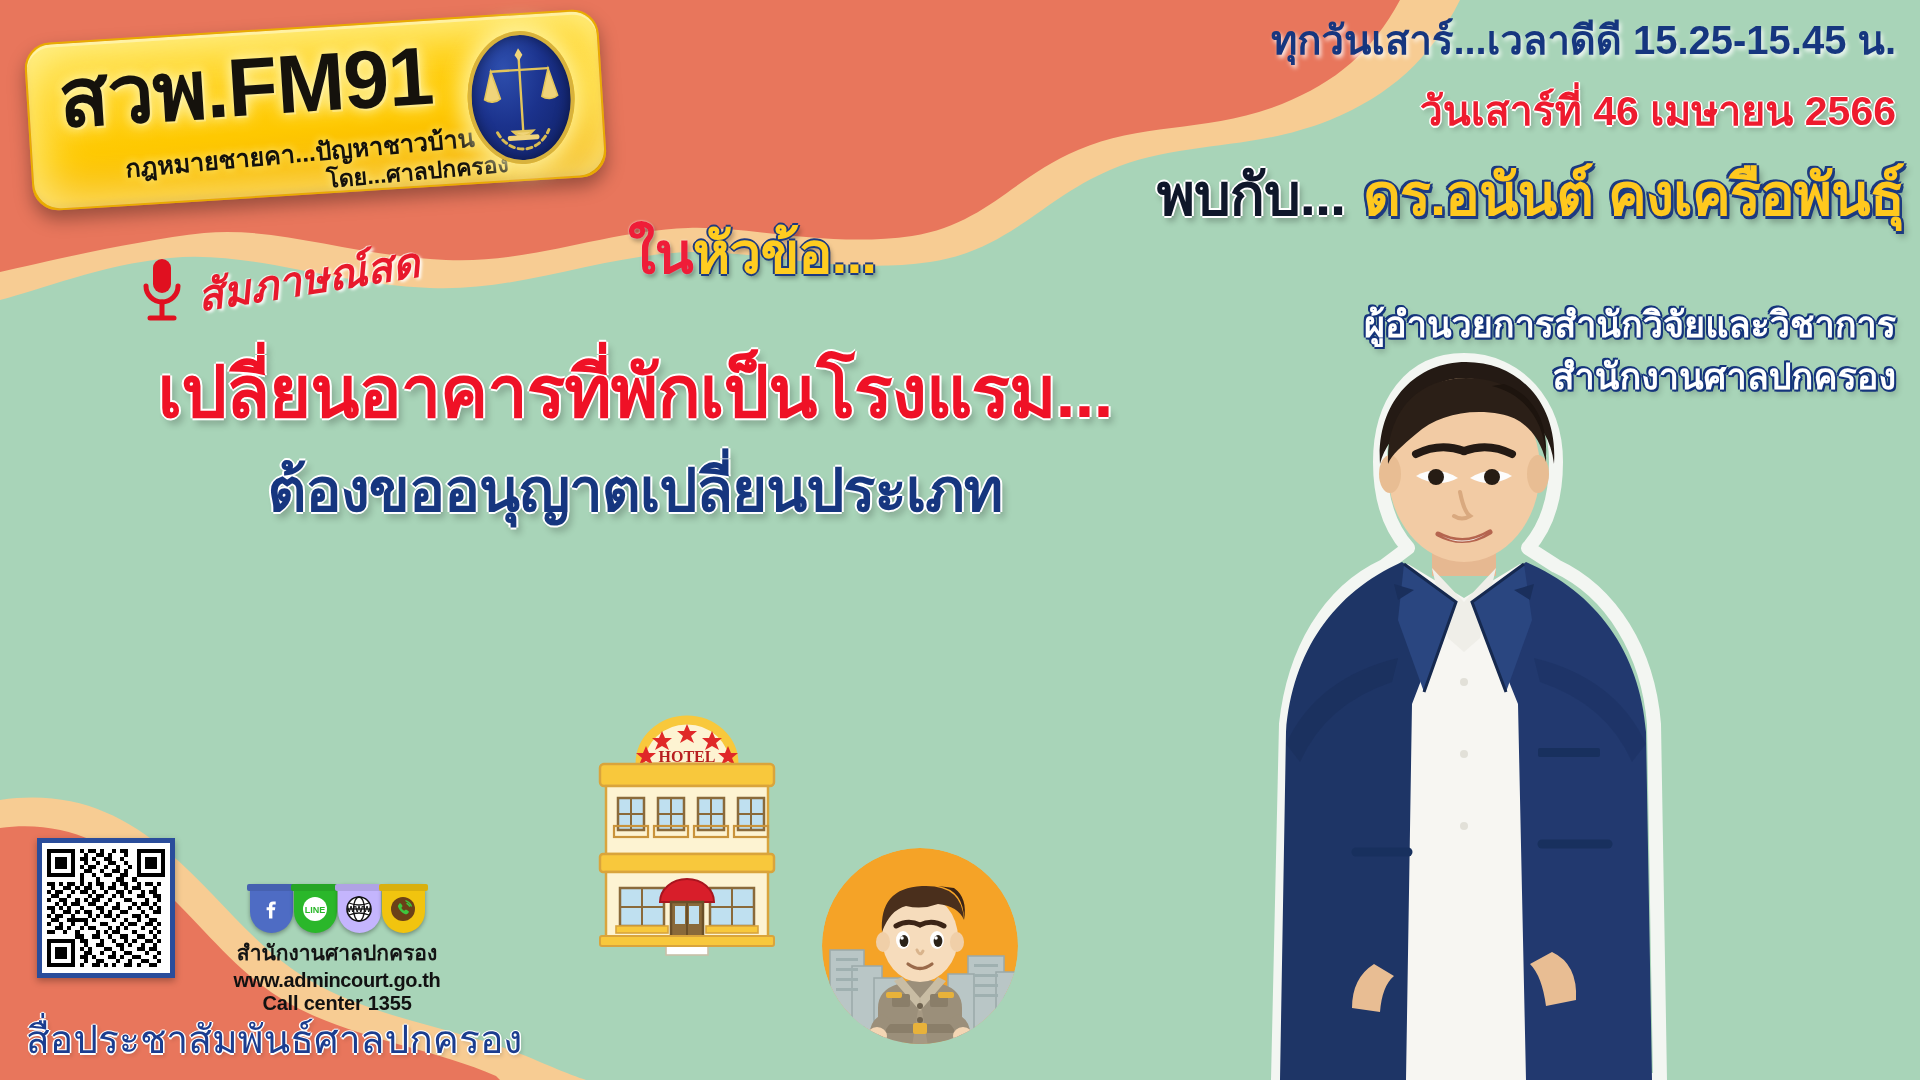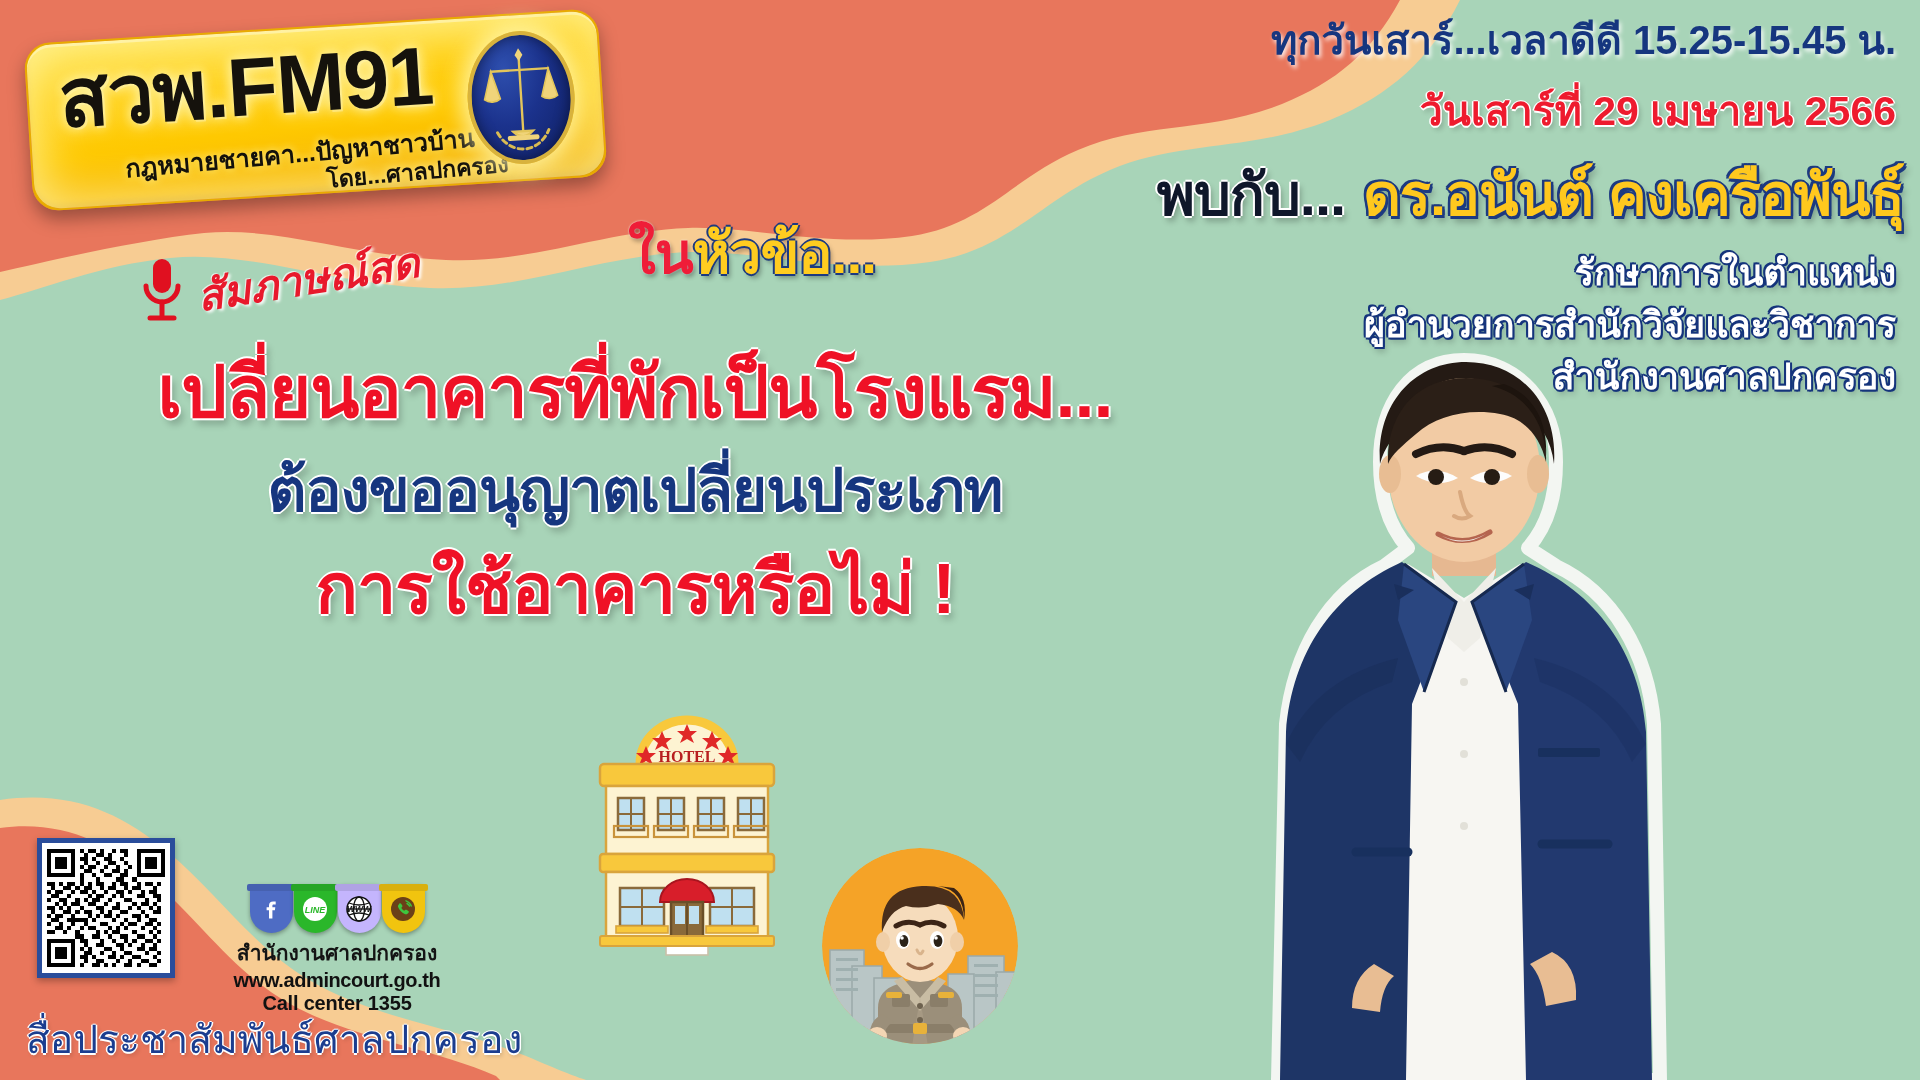--- a/index.html
+++ b/index.html
@@ -140,21 +140,21 @@
   
   #qr-code {
     position:absolute; left:37px; top:838px;
     width:138px; height:140px;
     background:#ffffff; border:5px solid #2a4d9b; padding:5px;
     box-shadow:0 3px 7px rgba(0,0,0,.3);
   }
   #qr-code svg { display:block; width:100%; height:100%; }
 
   #social-block { position:absolute; left:222px; top:884px; width:230px; text-align:center; }
-  #social-icons { display:flex; gap:1px; justify-content:center;font-style:italic; }
+  #social-icons { display:flex; gap:1px; justify-content:center; }
   .social-badge {
     width:43px; height:49px; position:relative;
     border-radius:5px 5px 22px 22px;
     display:flex; align-items:center; justify-content:center;
     box-shadow:0 2px 4px rgba(0,0,0,.33);
   }
   .social-badge::before {
     content:""; position:absolute; top:0; left:-3px; right:-3px; height:7px;
     background:inherit; border-radius:2px; filter:brightness(.9);
   }
@@ -229,30 +229,28 @@
   </svg>
   <div id="live-interview">สัมภาษณ์สด</div>
 
   <div id="topic-label">
     <span class="red">ใน</span><span class="gold">หัวข้อ...</span>
   </div>
 
   <div id="headline">
     <div class="line l1">เปลี่ยนอาคารที่พักเป็นโรงแรม...</div>
     <div class="line l2">ต้องขออนุญาตเปลี่ยนประเภท</div>
-    <div class="line l3">การใช้อาคารหรือไม่ !</div>
   </div>
 
   <div id="schedule-time">ทุกวันเสาร์...เวลาดีดี 15.25-15.45 น.</div>
-  <div id="schedule-date">วันเสาร์ที่ 29 เมษายน 2566</div>
+  <div id="schedule-date">วันเสาร์ที่ 46 เมษายน 2566</div>
 
   <div id="guest-row">
     <span class="meet">พบกับ...</span><span class="name">ดร.อนันต์ คงเครือพันธุ์</span>
   </div>
-  <div class="guest-role" id="guest-role1">รักษาการในตำแหน่ง</div>
   <div class="guest-role" id="guest-role2">ผู้อำนวยการสำนักวิจัยและวิชาการ</div>
   <div class="guest-role" id="guest-role3">สำนักงานศาลปกครอง</div>
 
   <svg id="hotel-illustration" viewBox="0 0 198 252">
 
     <path d="M52,58 a47,44 0 0 1 94,0 Z" fill="#fdf3d2" stroke="#d9a43c" stroke-width="3"></path>
     <path d="M52,58 a47,44 0 0 1 94,0" fill="none" stroke="#f8c83c" stroke-width="9"></path>
     <g fill="#e02828">
       <polygon points="74,25 77,32 84,32 78,37 81,44 74,40 67,44 70,37 64,32 71,32"></polygon>
       <polygon points="99,18 102,25 109,25 103,30 106,37 99,33 92,37 95,30 89,25 96,25"></polygon>

